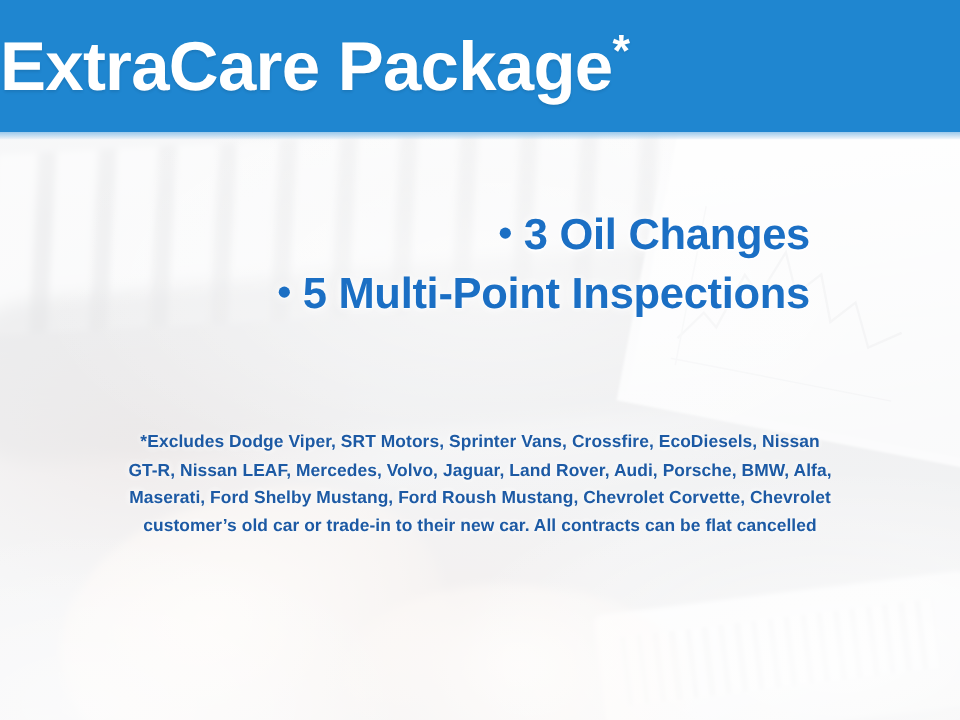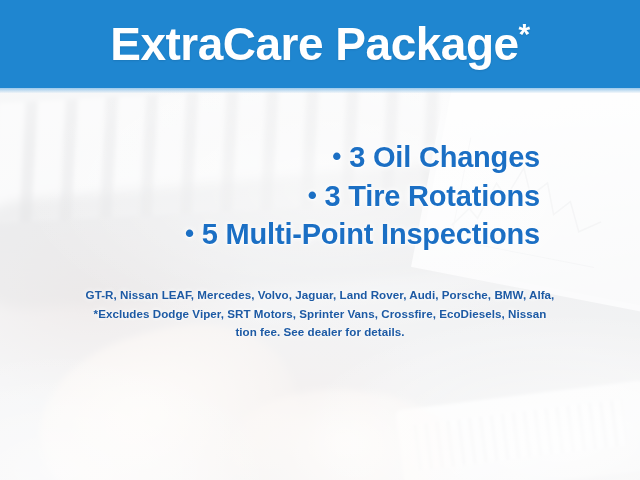--- a/index.html
+++ b/index.html
@@ -139,21 +139,20 @@
 
   
   .banner {
     position: absolute;
     left: 0; top: 0;
     width: 640px;
     height: 88px;
     background: #1f86d0;
     display: flex;
     align-items: center;
-    justify-content: center;
     z-index: 4;
   }
   .banner-title {
     color: #ffffff;
     font-size: 46px;
     font-weight: bold;
     letter-spacing: -0.5px;
     line-height: 1;
     white-space: nowrap;
     text-shadow: 0 1px 2px rgba(0,0,0,0.10);
@@ -251,24 +250,24 @@
 
   <div class="banner">
     <div class="banner-title"><span>ExtraCare Package</span><span class="asterisk">*</span></div>
   </div>
   <div class="banner-underline"></div>
 
   <div class="content">
 
     <div class="benefits">
       <div class="benefit-line"><span class="bullet-dot">•</span><span>3 Oil Changes</span></div>
-      <div class="benefit-line"><span class="bullet-dot">•</span><span>3 Tire Rotations</span></div>
       <div class="benefit-line"><span class="bullet-dot">•</span><span>5 Multi-Point Inspections</span></div>
     </div>
 
     <div class="disclaimer">
+      <p>*Excludes Dodge Viper, SRT Motors, Sprinter Vans, Crossfire, EcoDiesels, Nissan</p>
       <p>GT-R, Nissan LEAF, Mercedes, Volvo, Jaguar, Land Rover, Audi, Porsche, BMW, Alfa,</p>
-      <p>*Excludes Dodge Viper, SRT Motors, Sprinter Vans, Crossfire, EcoDiesels, Nissan</p>
-      <p>tion fee. See dealer for details.</p>
+      <p>Maserati, Ford Shelby Mustang, Ford Roush Mustang, Chevrolet Corvette, Chevrolet</p>
+      <p>customer’s old car or trade-in to their new car. All contracts can be flat cancelled</p>
     </div>
 
   </div>
 </div>
 
 </body></html>

